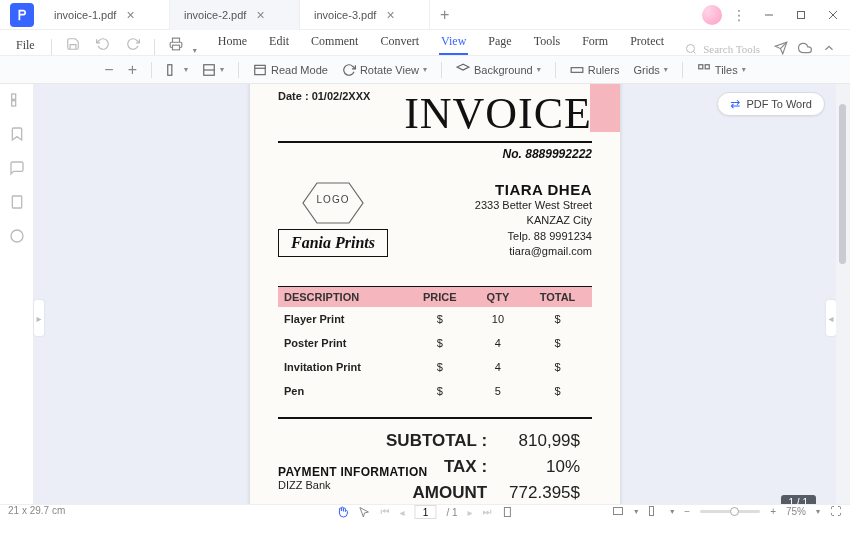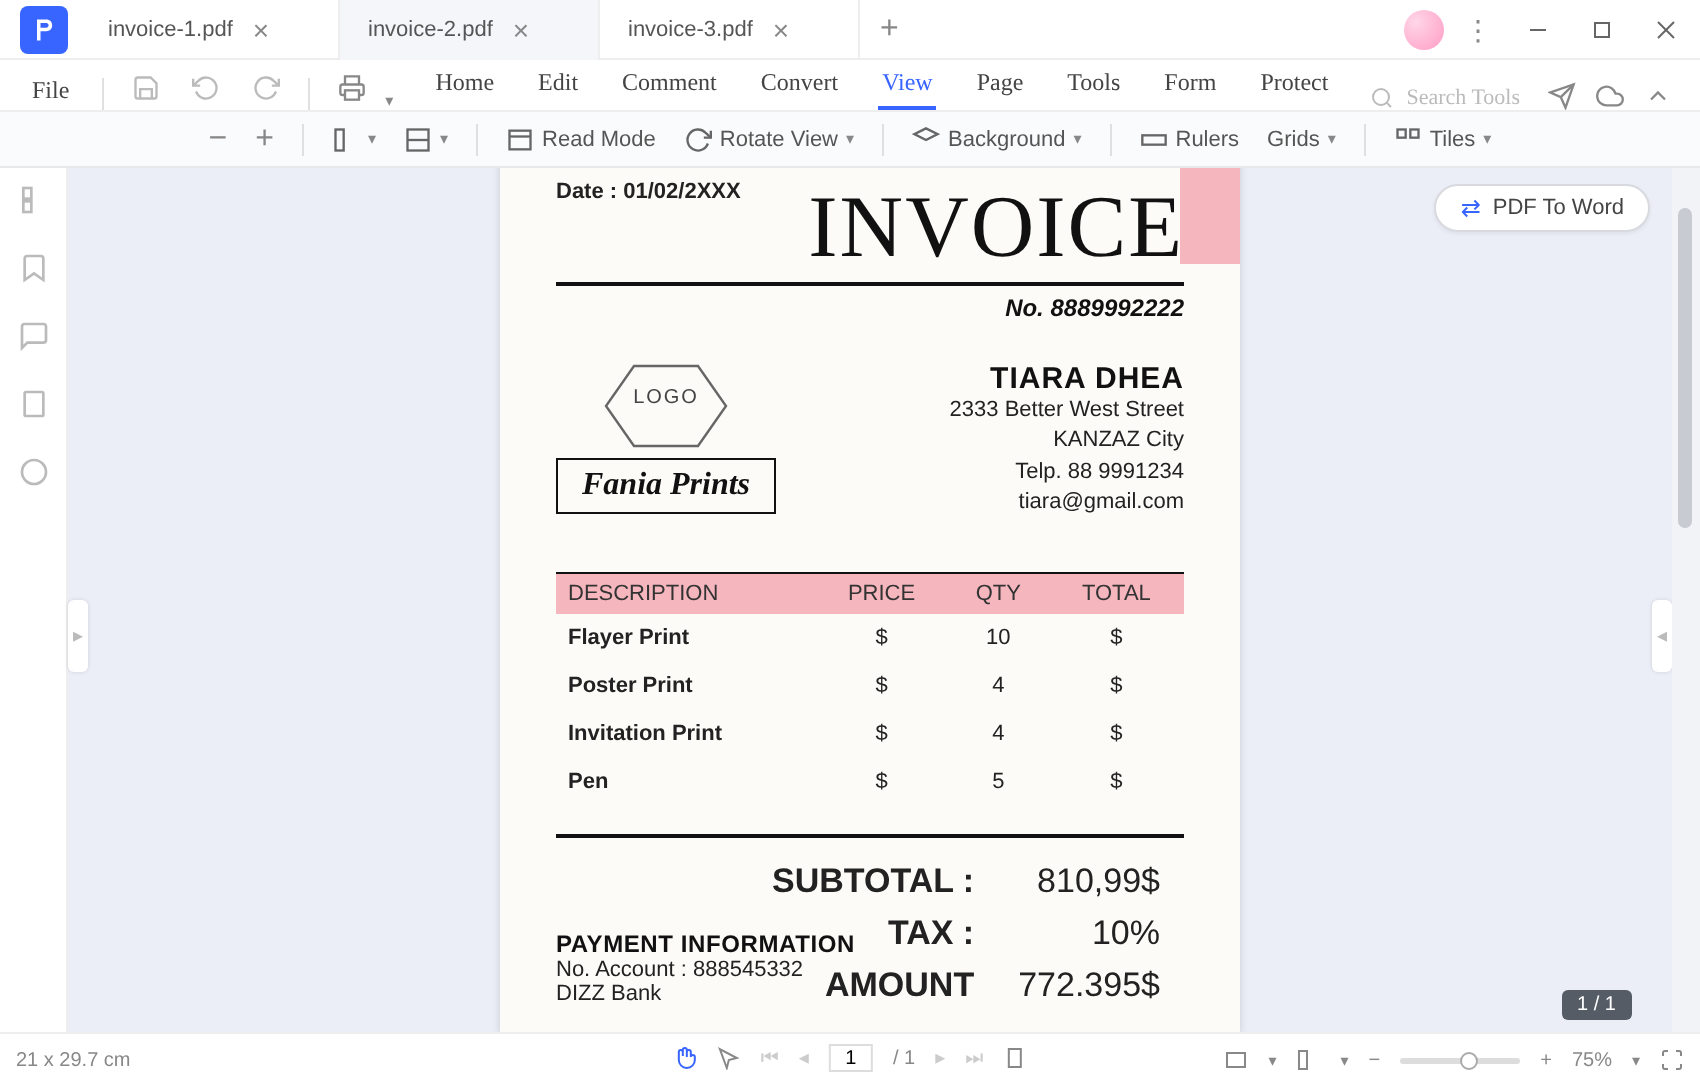--- a/index.html
+++ b/index.html
@@ -69,39 +69,39 @@
   .hex { width: 64px; height: 36px; position: relative; margin: 0 auto 8px; }
   .hex::before { content: ""; position: absolute; inset: 0; }
   .hex svg { width: 64px; height: 44px; }
   .hex-label { position: absolute; top: 50%; left: 50%; transform: translate(-50%, -50%); font-size: 10px; letter-spacing: 1px; color: #444; }
   .company { border: 1.5px solid #111; padding: 4px 12px; font-style: italic; font-family: Georgia, serif; font-size: 16px; font-weight: 600; color: #111; display: inline-block; margin-top:4px; }
   .client { text-align: right; }
   .client-name { font-weight: 700; font-size: 15px; letter-spacing: .5px; color:#111; }
   .client-line { font-size: 11px; color: #222; line-height: 1.4; }
   
   .inv-table { width: 100%; margin-top: 26px; border-collapse: collapse; }
-  .inv-table th { background: #f5b6be; font-size: 11px; font-weight: 400; color: #333; padding: 4px 6px; text-align: center; }
+  .inv-table th { background: #f5b6be; font-size: 11px; font-weight: 700; color: #333; padding: 4px 6px; text-align: center; }
   .inv-table th:first-child { text-align: left; }
   .inv-table td { padding: 6px; font-size: 11px; color: #222; text-align: center; }
   .inv-table td:first-child { text-align: left; font-weight: 600; }
   .table-toprule { border-top: 1.5px solid #111; }
   
   .inv-rule2 { border: none; border-top: 2px solid #111; margin: 14px 0 8px; }
   .totals { display: flex; justify-content: flex-end; }
   .totals table { font-size: 17px; }
   .totals td { padding: 2px 10px; text-align: right; color: #222; }
   .totals td:first-child { font-weight: 700; }
   
   .payinfo { margin-top: -42px; }
   .payinfo-title { font-weight: 700; font-size: 12px; letter-spacing: .3px; color:#111; }
   .payinfo-line { font-size: 11px; color: #222; }
   .pinkfoot { width: 60px; height: 10px; background: #f5b6be; margin-top: 14px; }
   
   
-  .statusbar { position: absolute; bottom: 0; left: 0; right: 0; height: 20px; background: #fff; border-top: 1px solid #eee; display: flex; align-items: flex-end; padding: 0 8px; font-size: 10px; color: #888; gap: 8px; }
+  .statusbar { position: absolute; bottom: 0; left: 0; right: 0; height: 32px; background: #fff; border-top: 1px solid #eee; display: flex; align-items: flex-start; padding: 0 8px; font-size: 10px; color: #888; gap: 8px; }
   .status-center { position: absolute; left: 50%; transform: translateX(-50%); display: flex; align-items: center; gap: 10px; }
   .pagefield { width: 22px; height: 14px; border: 1px solid #ddd; text-align: center; font-size: 10px; }
   .status-right { margin-left: auto; display: flex; align-items: center; gap: 10px; }
   .zoom-track { width: 60px; height: 3px; background: #ddd; position: relative; border-radius: 2px; }
   .zoom-thumb { position: absolute; left: 30px; top: -3px; width: 9px; height: 9px; background: #fff; border: 1px solid #aaa; border-radius: 50%; }
 </style>
 </head>
 <body>
 
 <div class="titlebar">
@@ -379,21 +379,20 @@
           <tr>
                 <td>AMOUNT</td>
                 <td>772.395$</td>
               </tr>
         </tbody>
           </table>
       </div>
 
       <div class="payinfo">
         <div class="payinfo-title">PAYMENT INFORMATION</div>
-        <div class="payinfo-line">No. Account : 888545332</div>
         <div class="payinfo-line">DIZZ Bank</div>
       </div>
       <div class="pinkfoot"></div>
     </div>
   </div>
 
   <div class="edge-handle right">◂</div>
 
   <div class="vscroll">
     <div class="vscroll-thumb"></div>

